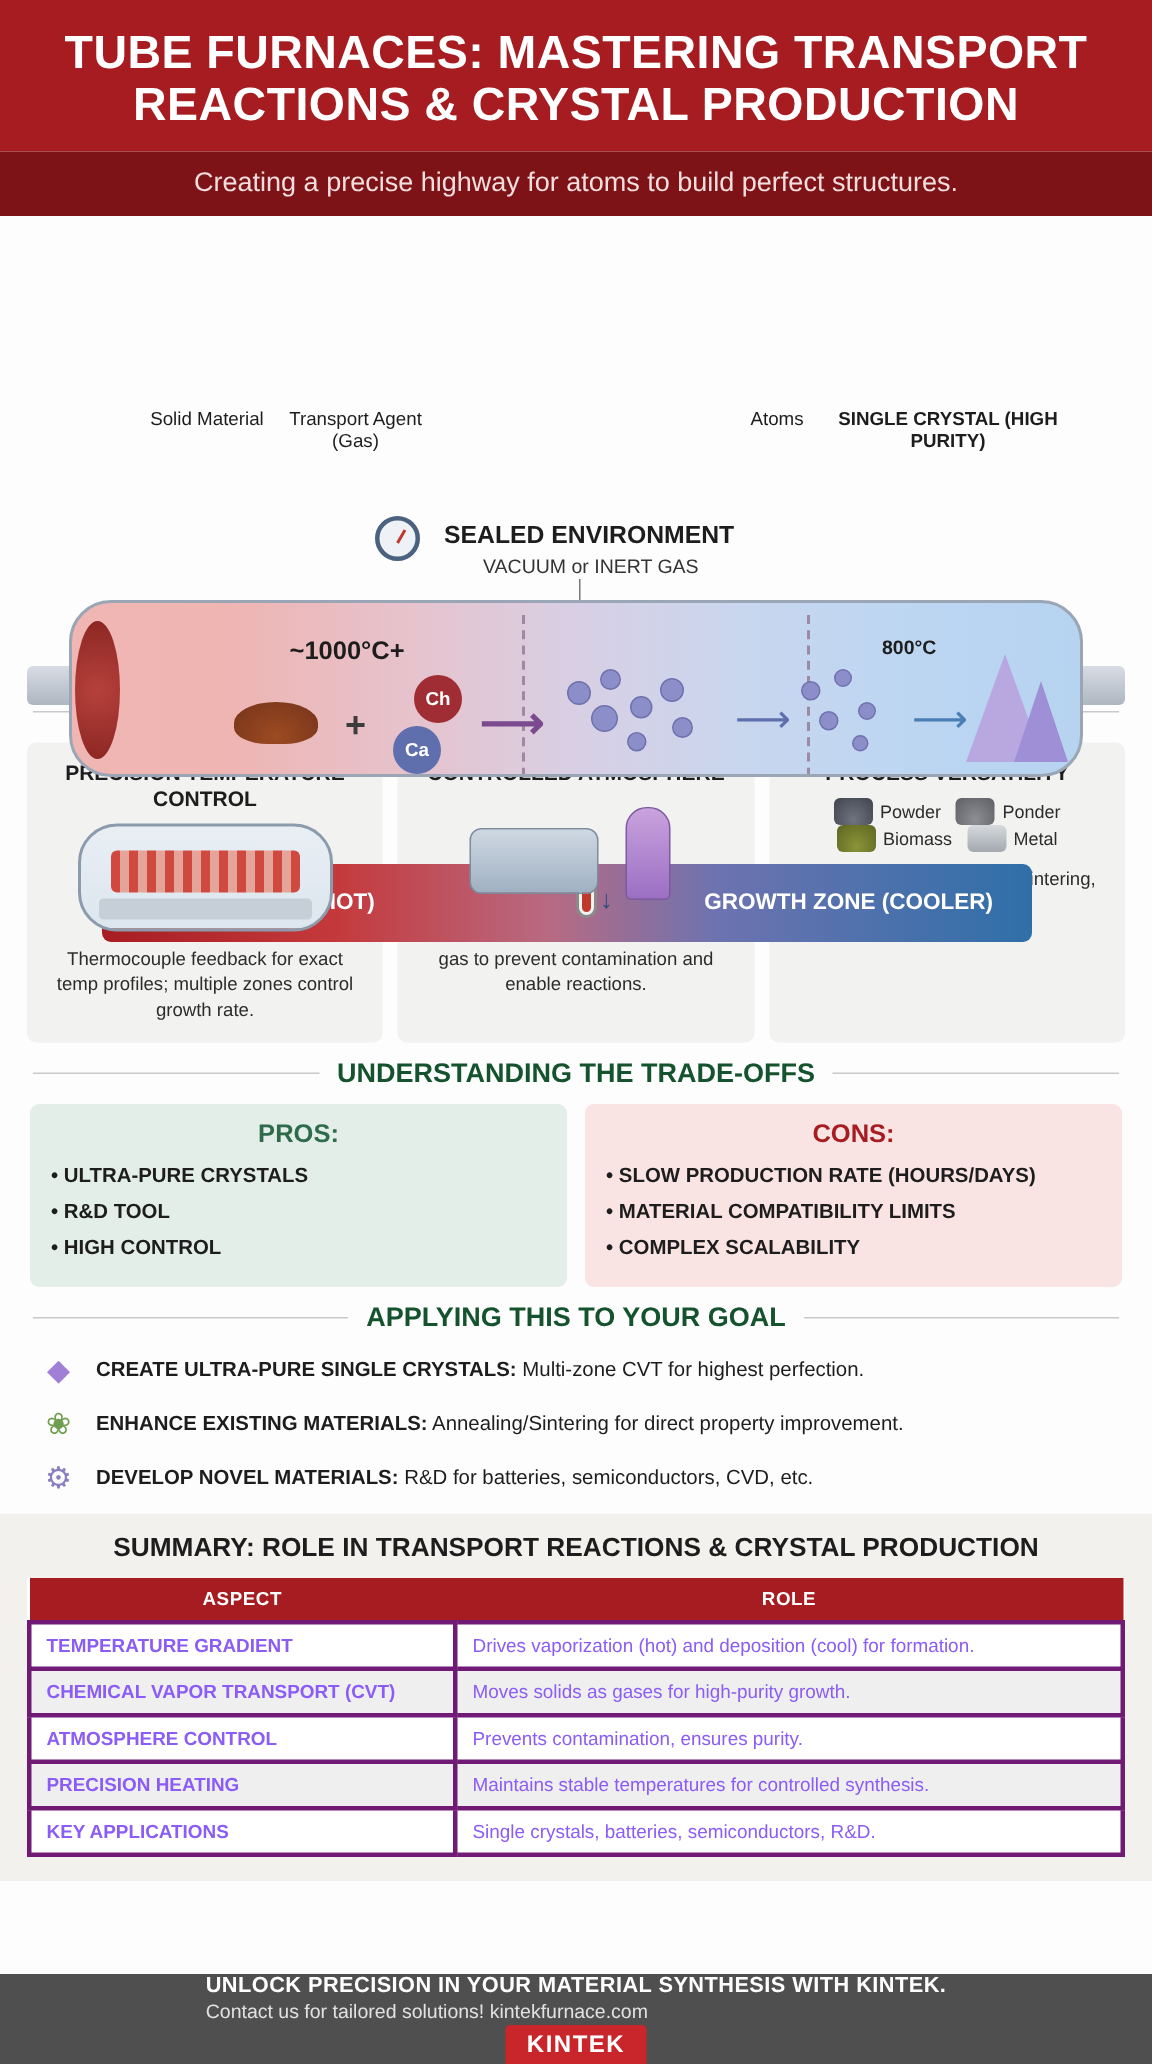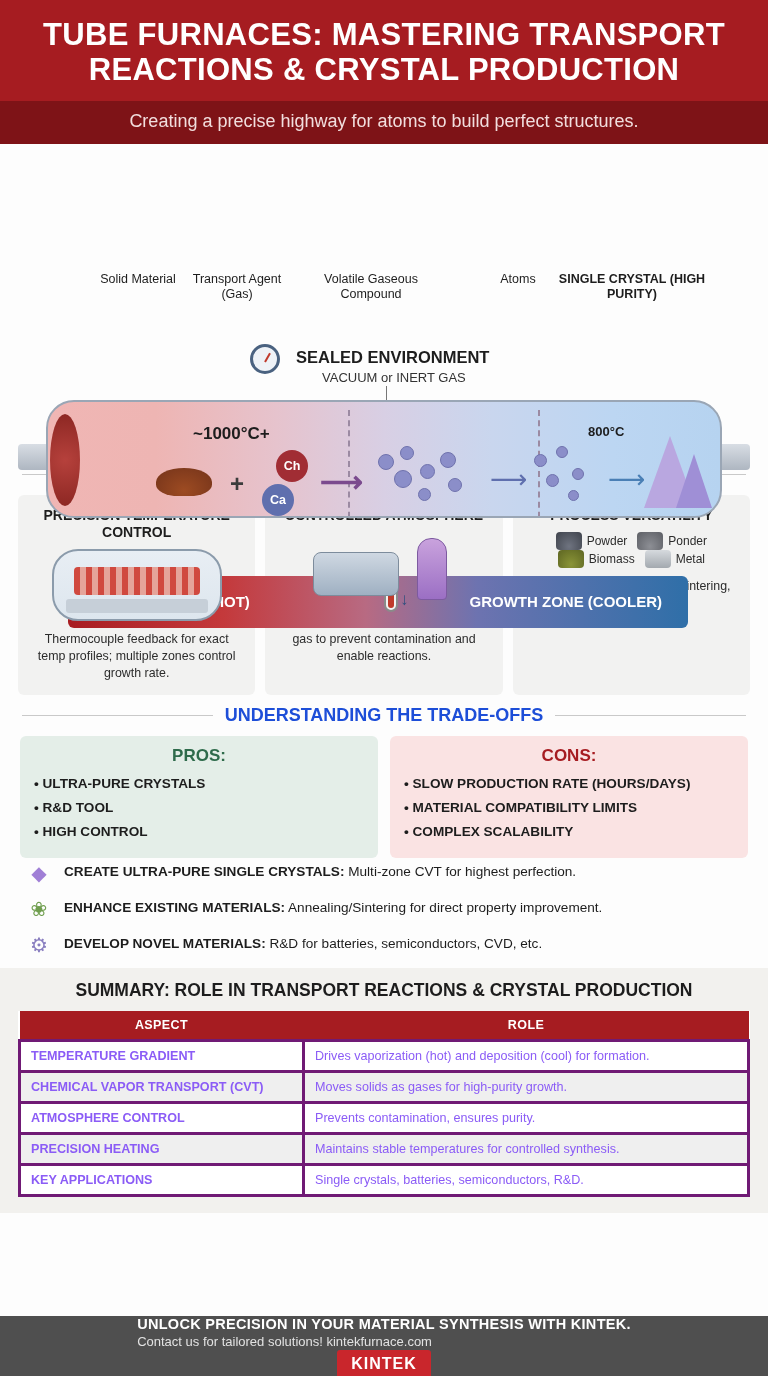--- a/index.html
+++ b/index.html
@@ -173,21 +173,21 @@
     width: 6px; height: 22px; border-radius: 3px; background: #c0392b;
   }
   .thermo-arrow { position: absolute; left: 400px; top: 446px; font-size: 17px; color: #2f4f7f; }
 
   
   .sect-title {
     display: flex; align-items: center; gap: 12px;
     margin: 10px 22px 10px;
   }
   .sect-title span.line { flex: 1; height: 1px; background: #c9c9c9; }
-  .sect-title h2 { font-size: 18px; font-weight: bold; color: #1d4ed8; white-space: nowrap; }
+  .sect-title h2 { font-size: 18px; font-weight: bold; color: #14532d; white-space: nowrap; }
 
   
   .features { display: flex; gap: 10px; padding: 0 18px; }
   .fcard {
     flex: 1; background: #f2f2f1; border-radius: 6px;
     padding: 12px 12px 14px; text-align: center;
   }
   .fcard h3 { font-size: 14px; font-weight: bold; color: #1d1d1d; line-height: 1.2; margin-bottom: 8px; }
   .fcard p { font-size: 12.4px; color: #2c2c2c; line-height: 1.35; }
   .furnace-art {
@@ -316,21 +316,20 @@
         <div class="mol" style="left:520px;top:88px;width:11px;height:11px;"></div>
 
         <div class="arrow-2">⟶</div>
         <div class="crystal"></div>
         <div class="crystal2"></div>
       </div>
     </div>
 
     <div class="cap-lbl cap-solid">Solid Material</div>
     <div class="cap-lbl cap-agent">Transport Agent (Gas)</div>
-    <div class="cap-lbl cap-vol">Volatile Gaseous Compound</div>
     <div class="cap-lbl cap-atoms">Atoms</div>
     <div class="cap-lbl cap-cryst">SINGLE CRYSTAL (HIGH PURITY)</div>
 
     <div class="zonebar">
       <div>SOURCE ZONE (HOT)</div>
       <div>GROWTH ZONE (COOLER)</div>
     </div>
     <div class="thermo"></div>
     <div class="thermo-arrow">↓</div>
   </div>
@@ -395,20 +394,25 @@
     <div class="pbox cons">
       <h3>CONS:</h3>
       <ul>
         <li>SLOW PRODUCTION RATE (HOURS/DAYS)</li>
         <li>MATERIAL COMPATIBILITY LIMITS</li>
         <li>COMPLEX SCALABILITY</li>
       </ul>
     </div>
   </div>
 
+  <div class="sect-title">
+    <span class="line"></span>
+    <h2>APPLYING THIS TO YOUR GOAL</h2>
+    <span class="line"></span>
+  </div>
   <div class="goals">
     <div class="goal">
       <div class="gi" style="color:#a07fd6;">◆</div>
       <p><b>CREATE ULTRA-PURE SINGLE CRYSTALS:</b><span> Multi-zone CVT for highest perfection.</span></p>
     </div>
     <div class="goal">
       <div class="gi" style="color:#6f9e4e;">❀</div>
       <p><b>ENHANCE EXISTING MATERIALS:</b><span> Annealing/Sintering for direct property improvement.</span></p>
     </div>
     <div class="goal">

